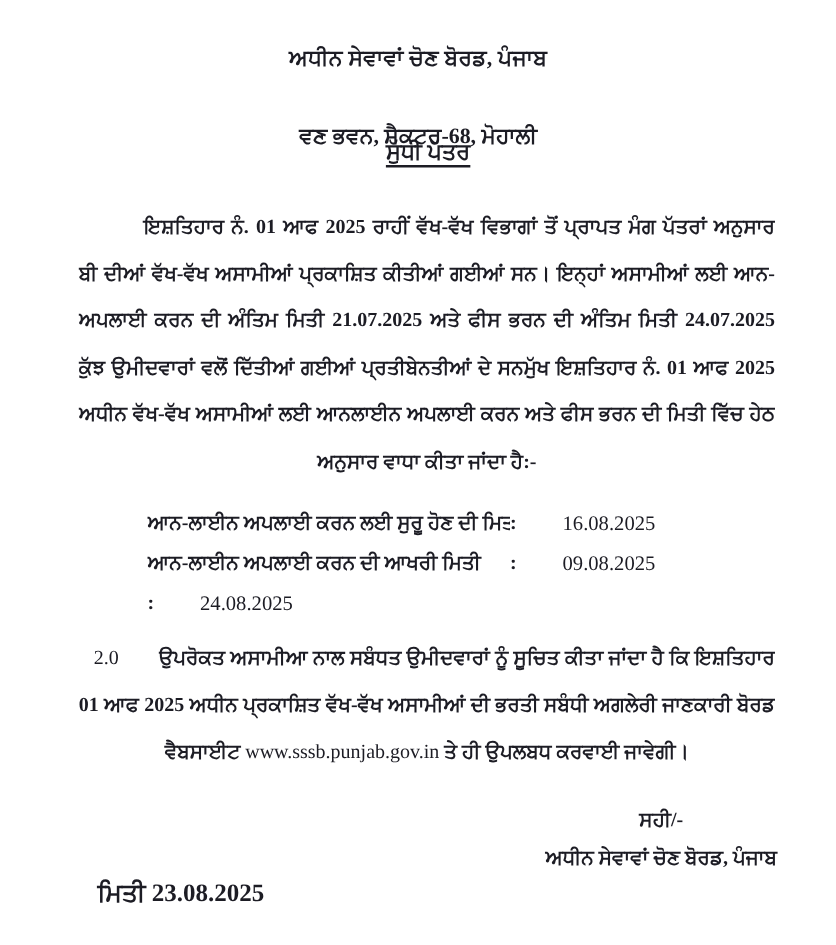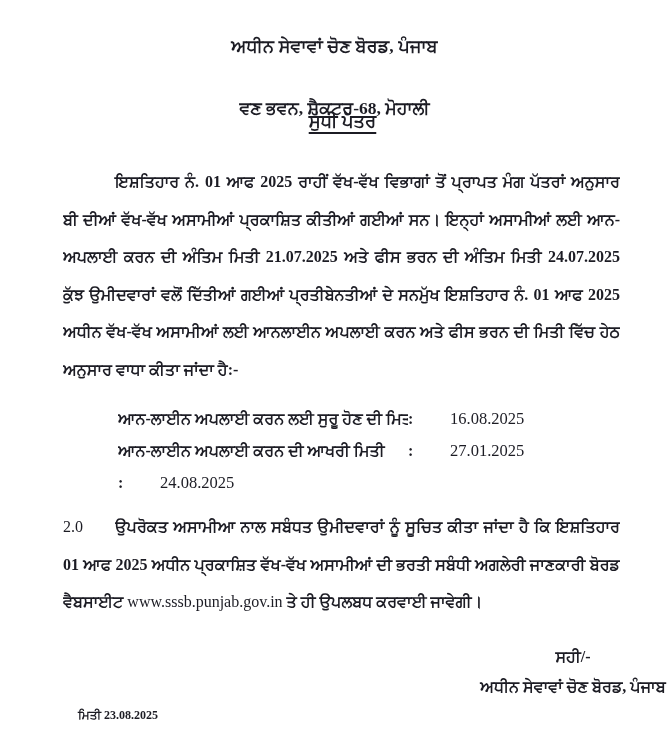--- a/index.html
+++ b/index.html
@@ -55,21 +55,21 @@
     line-height: 37.5px;
     overflow: hidden;
   }
   .just {
     text-align: justify;
     text-align-last: justify;
   }
   .indent {
     padding-left: 52px;
   }
-  .leftal { text-align: left; }
+  .leftal { text-align: center; }
 
   .schedule {
     position: absolute;
     top: 403px;
     left: 118px;
     width: 502px;
     font-size: 16px;
   }
   .srow {
     display: flex;
@@ -81,47 +81,46 @@
   .scolon { width: 42px; }
   .sdate  { font-weight: 400; font-size: 16.5px; }
 
   .para2 {
     position: absolute;
     top: 508px;
     left: 63px;
     width: 557px;
     font-size: 16px;
   }
-  .p2first { display: flex; height: 37.5px; line-height: 37.5px; overflow: hidden; }
+  .p2first { display: flex; height: 37.5px; line-height: 37.5px; overflow: hidden; margin-left: 12px; }
   .p2num   { width: 52px; font-weight: 400; }
   .p2rest  { flex: 1; text-align: justify; text-align-last: justify; overflow: hidden; }
   .urlpart { font-weight: 400; }
 
   .signature {
     position: absolute;
     top: 642px;
     left: 434px;
     width: 190px;
     text-align: center;
     font-size: 16px;
-    margin-left: 44px;
   }
   .sigline {
     height: 29.8px;
     line-height: 29.8px;
     overflow: hidden;
     white-space: nowrap;
   }
   .footer-date {
     position: absolute;
     top: 701px;
     left: 78px;
     height: 29.8px;
     line-height: 29.8px;
-    font-size: 12px;
+    font-size: 20px;
   }
 </style>
 </head>
 <body>
 
 <div class="page">
 
   <div class="header-org centered">ਅਧੀਨ ਸੇਵਾਵਾਂ ਚੋਣ ਬੋਰਡ, ਪੰਜਾਬ</div>
 
   <div class="header-address centered">ਵਣ ਭਵਨ, ਸੈਕਟਰ-68, ਮੋਹਾਲੀ</div>
@@ -141,21 +140,21 @@
 
   <div class="schedule">
     <div class="srow">
       <div class="slabel">ਆਨ-ਲਾਈਨ ਅਪਲਾਈ ਕਰਨ ਲਈ ਸੁਰੂ ਹੋਣ ਦੀ ਮਿਤੀ</div>
       <div class="scolon">:</div>
       <div class="sdate">16.08.2025</div>
     </div>
     <div class="srow">
       <div class="slabel">ਆਨ-ਲਾਈਨ ਅਪਲਾਈ ਕਰਨ ਦੀ ਆਖਰੀ ਮਿਤੀ</div>
       <div class="scolon">:</div>
-      <div class="sdate">27.01.2025</div>
+      <div class="sdate">09.08.2025</div>
     </div>
     <div class="srow">
       <div class="scolon">:</div>
       <div class="sdate">24.08.2025</div>
     </div>
   </div>
 
   <div class="para2">
     <div class="p2first">
       <div class="p2num">2.0</div>

